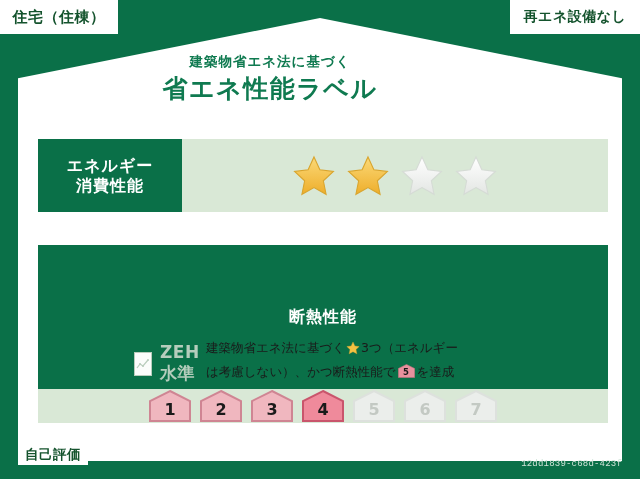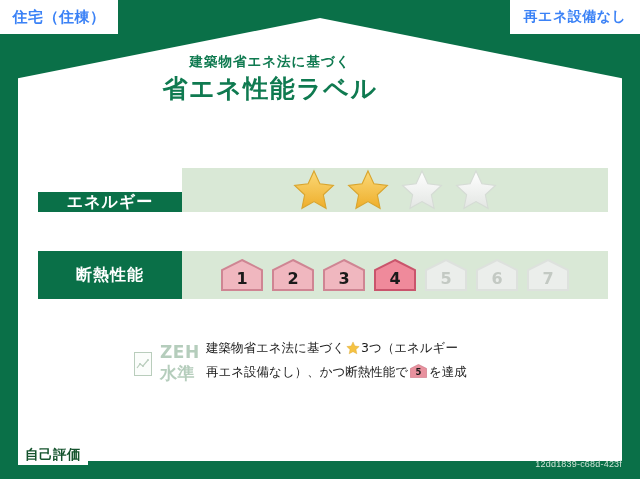--- a/index.html
+++ b/index.html
@@ -13,36 +13,36 @@
 
   
   .sheet{
     position:absolute;left:18px;top:18px;width:604px;height:443px;
     background:#ffffff;
     clip-path:polygon(0% 13.6%, 50% 0%, 100% 13.6%, 100% 100%, 0% 100%);
   }
 
   
   .corner-tag{
-    position:absolute;top:0;background:#ffffff;color:#3b82f6;
+    position:absolute;top:0;background:#ffffff;color:#14532d;
     font-weight:700;letter-spacing:.5px;
     display:flex;align-items:center;justify-content:center;
   }
   .tag-left{left:0;width:118px;height:34px;font-size:15px;}
   .tag-right{right:0;width:130px;height:34px;font-size:14px;}
 
   
   .title-wrap{position:absolute;left:0;top:55px;width:540px;text-align:center;color:#0f7a50;}
   .title-sub{font-size:13.5px;font-weight:700;letter-spacing:1px;line-height:1;}
   .title-main{font-size:25px;font-weight:700;letter-spacing:1.5px;margin-top:7px;line-height:1;text-align:center;}
 
   
   .row{position:absolute;left:38px;width:570px;display:flex;align-items:stretch;}
-  .row-energy{top:139px;height:73px;align-items:flex-end;}
-  .row-insul{top:251px;height:48px;}
+  .row-energy{top:139px;height:73px;}
+  .row-insul{top:245px;height:48px;flex-direction:column;}
 
   .row-label{
     background:#0a7048;color:#ffffff;font-weight:700;
     display:flex;flex-direction:column;align-items:center;justify-content:center;
     text-align:center;line-height:1.25;flex:0 0 144px;letter-spacing:1px;
   }
   .row-energy .row-label{font-size:16px;}
   .row-insul .row-label{font-size:16px;}
   .row-body{
     flex:1;background:#d9e8d6;display:flex;align-items:center;justify-content:center;gap:8px;
@@ -79,40 +79,41 @@
 
   
   .footer{position:absolute;left:0;bottom:0;width:640px;height:44px;}
   .eval-badge{
     position:absolute;left:18px;top:8px;background:#ffffff;color:#14532d;
     font-size:13.5px;font-weight:700;padding:3px 7px;letter-spacing:.5px;line-height:1.2;
   }
   .eval-addr{position:absolute;left:95px;top:11px;color:#ffffff;font-size:13px;letter-spacing:.3px;}
   .eval-date{position:absolute;right:18px;top:6px;color:#ffffff;font-size:13.5px;font-weight:700;text-align:right;}
   .eval-id{position:absolute;right:18px;top:24px;color:#cfe3d7;font-size:9px;text-align:center;
-    font-family:Liberation Sans, sans-serif;letter-spacing:.2px;}
+    font-family:Liberation Mono, monospace;letter-spacing:.2px;}
 </style>
 </head>
 <body>
 
 <div class="label-root">
 
   <div class="sheet"></div>
 
   <div class="corner-tag tag-left">住宅（住棟）</div>
   <div class="corner-tag tag-right">再エネ設備なし</div>
 
   <div class="title-wrap">
     <div class="title-sub">建築物省エネ法に基づく</div>
     <div class="title-main">省エネ性能ラベル</div>
   </div>
 
   <div class="row row-energy">
     <div class="row-label">
       <span>エネルギー</span>
+      <span>消費性能</span>
     </div>
     <div class="row-body" id="star-row">
         <svg class="star" viewBox="0 0 24 24">
           <defs>
             <linearGradient id="sg0" x1="0" y1="0" x2="0" y2="1">
               <stop offset="0%" stop-color="#fbd978"></stop>
               <stop offset="100%" stop-color="#eeae2b"></stop>
             </linearGradient>
           </defs>
           <polygon points="12,1.6 15.2,8.6 22.6,9.5 17.1,14.6 18.6,22 12,18.3 5.4,22 6.9,14.6 1.4,9.5 8.8,8.6" fill="url(#sg0)" stroke="#d9a52e" stroke-width="0.6"></polygon>
@@ -204,21 +205,21 @@
           <circle cx="8" cy="10" r="1" fill="#b9cdbc"></circle>
           <circle cx="13" cy="4" r="1" fill="#b9cdbc"></circle>
         </svg>
       </span>
       <span class="zeh-text">ZEH水準</span>
     </div>
     <div class="zeh-desc">
       <span>建築物省エネ法に基づく</span><span class="inline-star"><svg width="14" height="14" viewBox="0 0 24 24">
             <polygon points="12,1.6 15.2,8.6 22.6,9.5 17.1,14.6 18.6,22 12,18.3 5.4,22 6.9,14.6 1.4,9.5 8.8,8.6" fill="#f5c242" stroke="#d9a52e" stroke-width="0.7"></polygon>
           </svg></span><span>3つ（エネルギー</span><br>
-      <span>再エネ設備なし）、かつ断熱性能で</span><span class="inline-badge"><svg viewBox="0 0 44 34" preserveAspectRatio="none">
+      <span>は考慮しない）、かつ断熱性能で</span><span class="inline-badge"><svg viewBox="0 0 44 34" preserveAspectRatio="none">
             <polygon points="22,1 43,11 43,33 1,33 1,11" fill="#e8919e" stroke="#c9707f" stroke-width="1.5"></polygon>
           </svg><b>5</b></span><span>を達成</span>
     </div>
   </div>
 
   <div class="footer">
     <div class="eval-badge">自己評価</div>
     <div class="eval-date">
       <span>評価日</span>
       <span>2025年7月9日</span>

